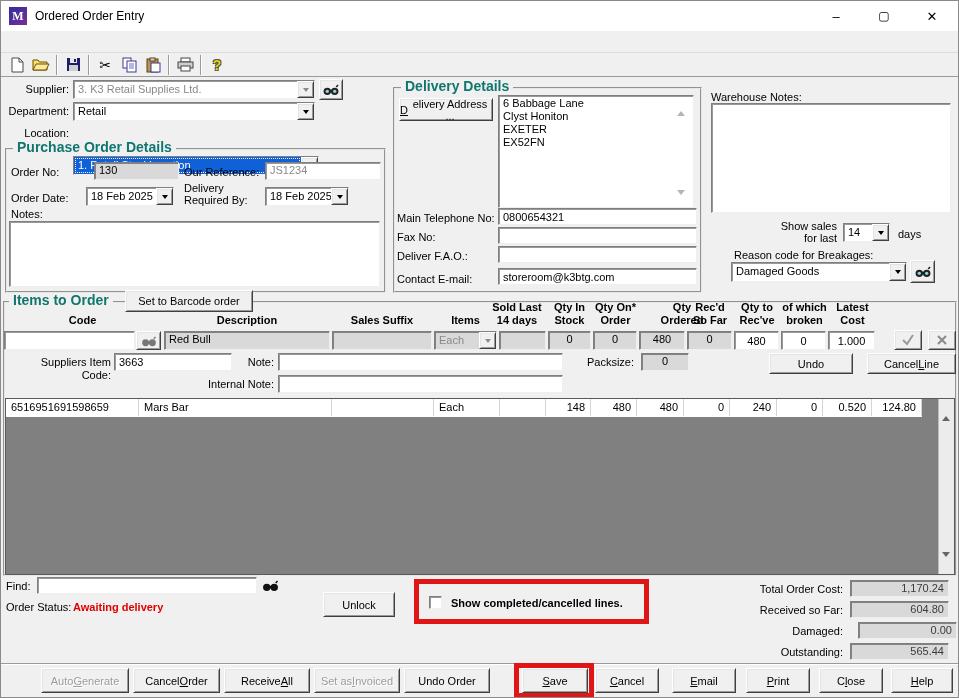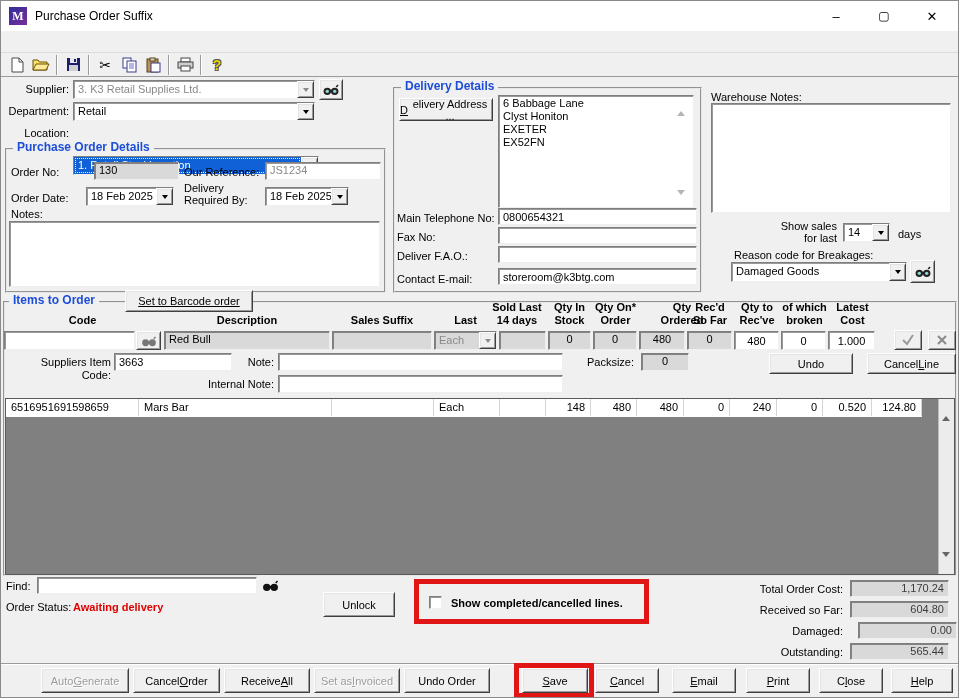--- a/index.html
+++ b/index.html
@@ -34,21 +34,21 @@
     font-family:"Liberation Sans", sans-serif; font-size:11px; color:#000;
     cursor:default; text-align:center;
   }
   .btn3d.dis { color:#9c9c9c; text-shadow:1px 1px 0 #fff; }
   
   .group {
     position:absolute; border:2px groove #e6e6e6; background:transparent;
   }
   .legend {
     position:absolute; background:#f0f0f0; padding:0 4px;
-    color:#1d4ed8; font-weight:bold; font-size:12px; line-height:13px;
+    color:#0f766e; font-weight:bold; font-size:14px; line-height:13px;
   }
   
   .combo { position:absolute; display:flex; background:#fff; border:1px solid;
     border-color:#7f7f7f #efefef #efefef #7f7f7f; box-shadow: inset 1px 1px 0 rgba(0,0,0,.40); }
   .combo .txt { flex:1; padding:2px 4px; line-height:12px; overflow:hidden; white-space:nowrap; }
   .combo .drop {
     width:17px; background:#f0f0f0; border:1px solid;
     border-color:#ffffff #404040 #404040 #ffffff;
     box-shadow: inset 1px 1px 0 #e4e4e4, inset -1px -1px 0 #9a9a9a;
     display:flex; align-items:center; justify-content:center;
@@ -70,21 +70,21 @@
   .up { border-bottom:5px solid #666; }
   .down { border-top:5px solid #666; }
 </style>
 </head>
 <body>
 
 <div class="win">
 
   <div class="abs" style="left:0;top:0;width:957px;height:30px;background:#fff;">
     <div class="abs" style="left:8px;top:6px;width:18px;height:18px;background:linear-gradient(135deg,#2e2e9a,#7a2e9a);display:flex;align-items:center;justify-content:center;color:#fff;font-weight:bold;font-size:12px;font-family:'Liberation Serif',serif;">M</div>
-    <div class="abs" style="left:34px;top:8px;font-size:12px;">Purchase Order Suffix</div>
+    <div class="abs" style="left:34px;top:8px;font-size:12px;">Ordered Order Entry</div>
     <div class="abs" style="left:812px;top:0;width:46px;height:30px;display:flex;align-items:center;justify-content:center;font-size:13px;">
         <span>–</span>
       </div>
     <div class="abs" style="left:860px;top:0;width:46px;height:30px;display:flex;align-items:center;justify-content:center;font-size:12px;">
         <span>▢</span>
       </div>
     <div class="abs" style="left:908px;top:0;width:46px;height:30px;display:flex;align-items:center;justify-content:center;font-size:13px;">
         <span>✕</span>
       </div>
   </div>
@@ -251,26 +251,26 @@
         <circle cx="13" cy="9" r="4" fill="#222"></circle>
         <circle cx="5" cy="9" r="1.8" fill="#8fd8d8"></circle>
         <circle cx="13" cy="9" r="1.8" fill="#8fd8d8"></circle>
         <rect x="7.4" y="7.4" width="3.2" height="2.6" fill="#222"></rect>
         <line x1="14.6" y1="4.4" x2="16.6" y2="2.2" stroke="#222" stroke-width="1.6"></line>
       </svg>
   </div>
 
   <div class="group" style="left:2px;top:300px;width:954px;height:275px;"></div>
   <div class="legend" style="left:8px;top:293px;">Items to Order</div>
-  <div class="btn3d" style="left:124px;top:289px;width:128px;height:22px;text-decoration:underline;">Set to Barcode order</div>
+  <div class="btn3d" style="left:124px;top:289px;width:128px;height:22px;">Set to Barcode order</div>
 
   <div class="hd" style="left:3px;top:313px;width:157px;">Code</div>
   <div class="hd" style="left:163px;top:313px;width:166px;">Description</div>
   <div class="hd" style="left:331px;top:313px;width:100px;">Sales Suffix</div>
-  <div class="hd" style="left:433px;top:313px;width:63px;">Last</div>
+  <div class="hd" style="left:433px;top:313px;width:63px;">Items</div>
   <div class="hd" style="left:481px;top:300px;width:70px;">Sold Last
 14 days</div>
   <div class="hd" style="left:542px;top:300px;width:53px;">Qty In
 Stock</div>
   <div class="hd" style="left:587px;top:300px;width:55px;">Qty On*
 Order</div>
   <div class="hd" style="left:653px;top:300px;width:56px;">Qty
 Ordered</div>
   <div class="hd" style="left:683px;top:300px;width:52px;">Rec'd
 So Far</div>

